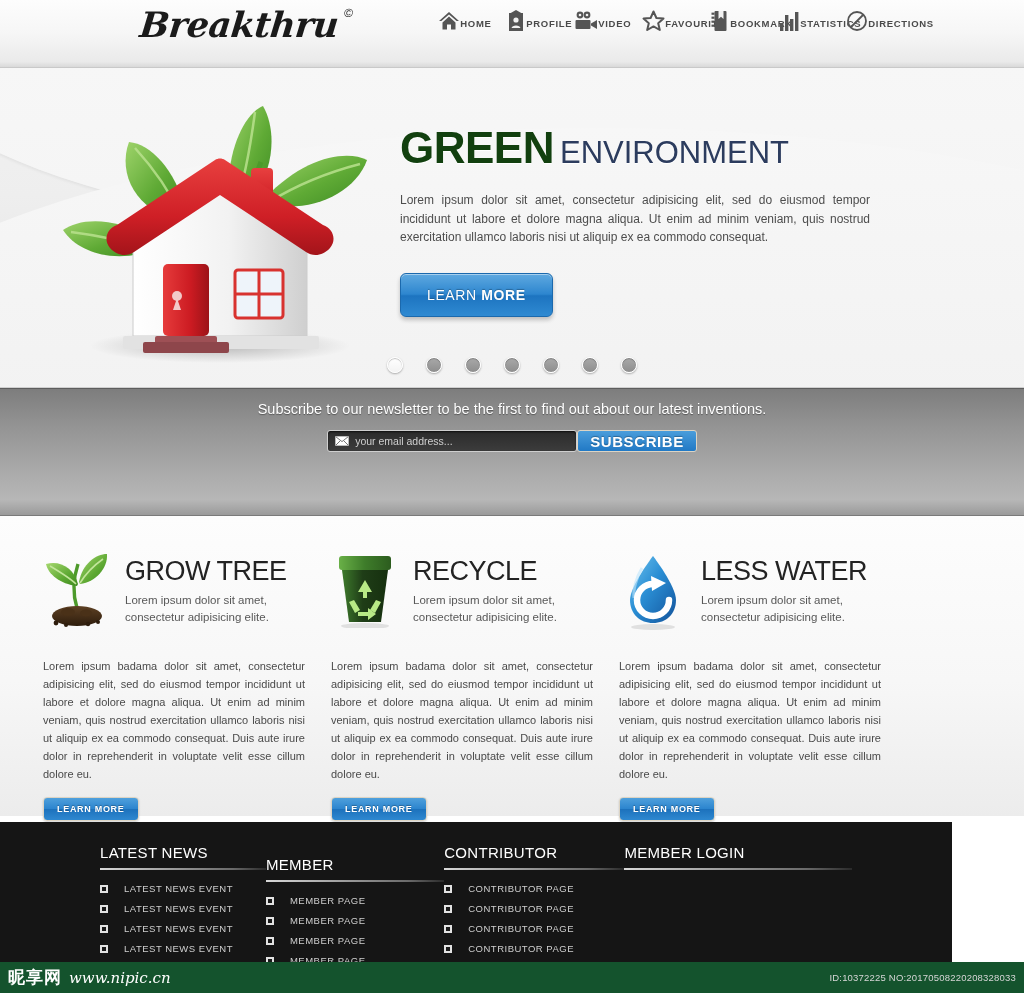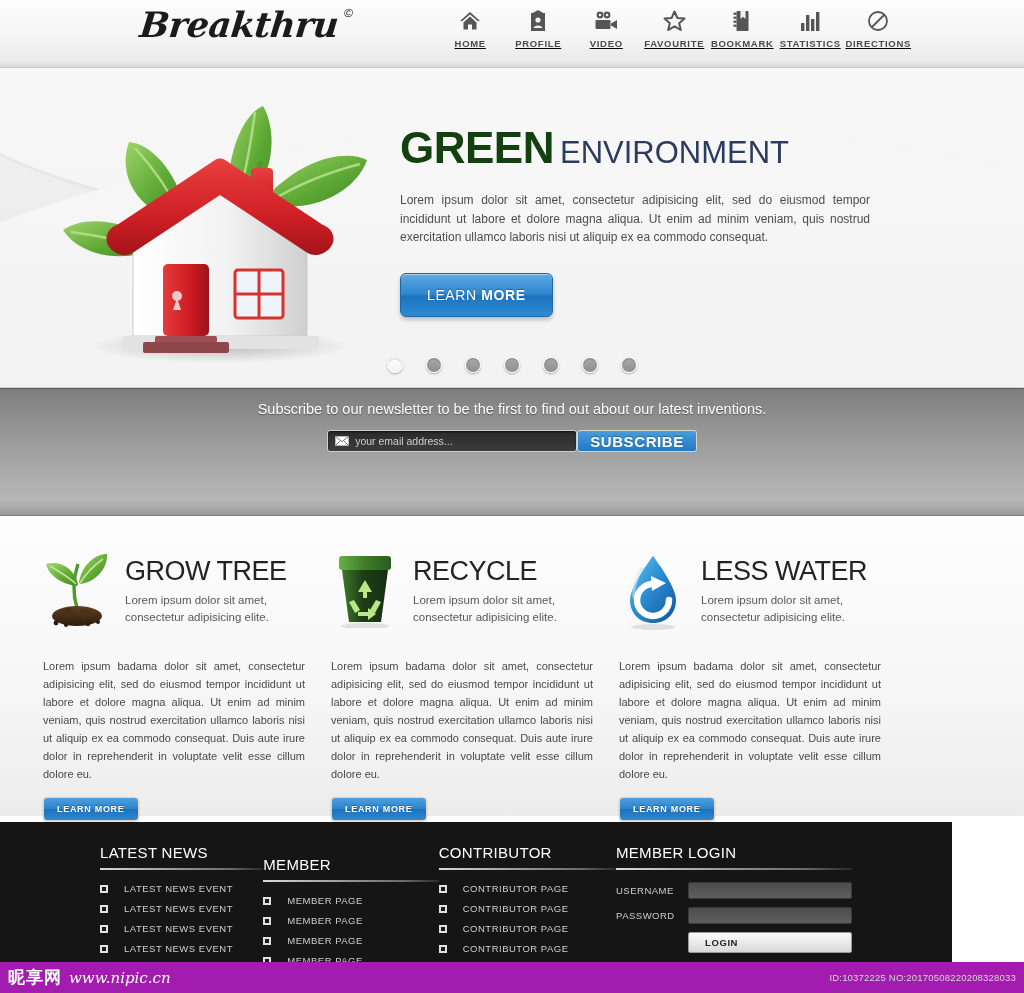--- a/index.html
+++ b/index.html
@@ -28,21 +28,21 @@
     position:relative;
     transform:skewX(-6deg);
   }
   .logo .reg {
     font-size:12px; font-style:normal; font-weight:normal;
     position:absolute; top:2px; right:-13px; font-family:"Liberation Sans",sans-serif;
   }
   .nav { display:flex; margin-left:100px; margin-top:9px; }
   .nav-item {
     width:64px; text-align:right; cursor:pointer;
-    display:flex; flex-direction:column; align-items:center;text-decoration:underline;
+    display:flex; flex-direction:row; align-items:center;
   }
   .nav-item + .nav-item { margin-left:4px; }
   .nav-icon { height:24px; display:flex; align-items:center; justify-content:center; }
   .nav-icon svg { display:block; }
   .nav-label {
     margin-top:5px; font-size:9.5px; letter-spacing:0.7px;
     color:#4a4a4a; font-weight:bold; white-space:nowrap;
   }
 
   
@@ -199,21 +199,21 @@
     margin-left:72px; margin-top:3px; padding:4px 16px;
     background:linear-gradient(to bottom,#fafafa,#d9d9d9);
     border:1px solid #9a9a9a; border-radius:2px;
     font-size:9.5px; font-weight:bold; color:#242424; letter-spacing:0.6px;
     cursor:pointer;
   }
 
   
   .watermark {
     position:absolute; left:0; top:962px; width:1024px; height:31px;
-    background:#a21caf; display:flex; align-items:center;
+    background:#14532d; display:flex; align-items:center;
     padding:0 8px 0 8px; justify-content:space-between;
   }
   .wm-left { display:flex; align-items:baseline; gap:7px; }
   .wm-cn {
     font-family:"DejaVu Sans", sans-serif;
     font-size:17px; font-weight:bold; color:#fff; letter-spacing:1px;
   }
   .wm-url {
     font-family:"DejaVu Serif", serif; font-style:italic;
     font-size:15px; color:#fff;
@@ -594,31 +594,20 @@
         <div class="flist-item">
             <span class="sq"></span>
             <span>CONTRIBUTOR PAGE</span>
           </div>
       </div>
     </div>
 
     <div class="fcol" style="width:240px;">
       <div class="fcol-title">MEMBER LOGIN</div>
       <div class="fcol-rule"></div>
-      <div class="login-rows">
-        <div class="login-row">
-          <span class="login-label">USERNAME</span>
-          <span class="login-input"></span>
-        </div>
-        <div class="login-row">
-          <span class="login-label">PASSWORD</span>
-          <span class="login-input"></span>
-        </div>
-        <div class="login-btn">LOGIN</div>
-      </div>
     </div>
 
   </div>
 
   <div class="watermark">
     <div class="wm-left">
       <span class="wm-cn">昵享网</span>
       <span class="wm-url">www.nipic.cn</span>
     </div>
     <div class="wm-id">ID:10372225 NO:20170508220208328033</div>

